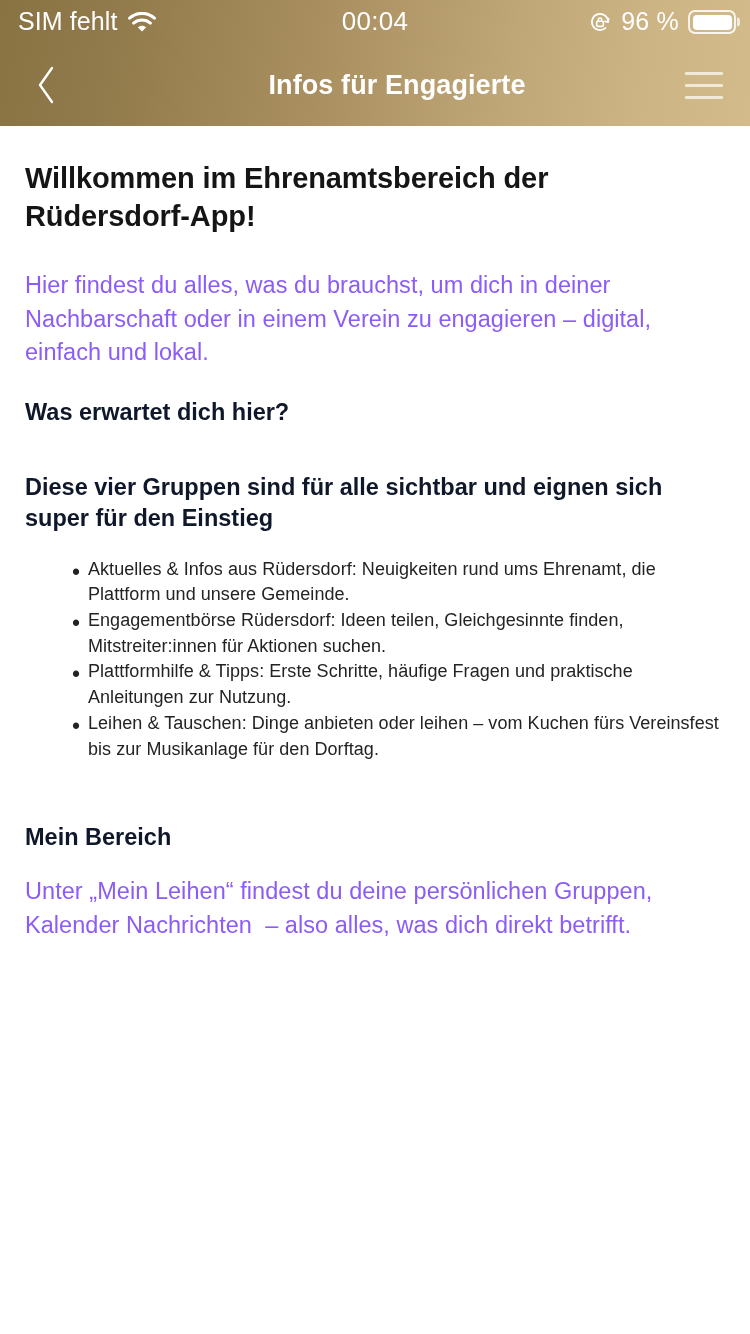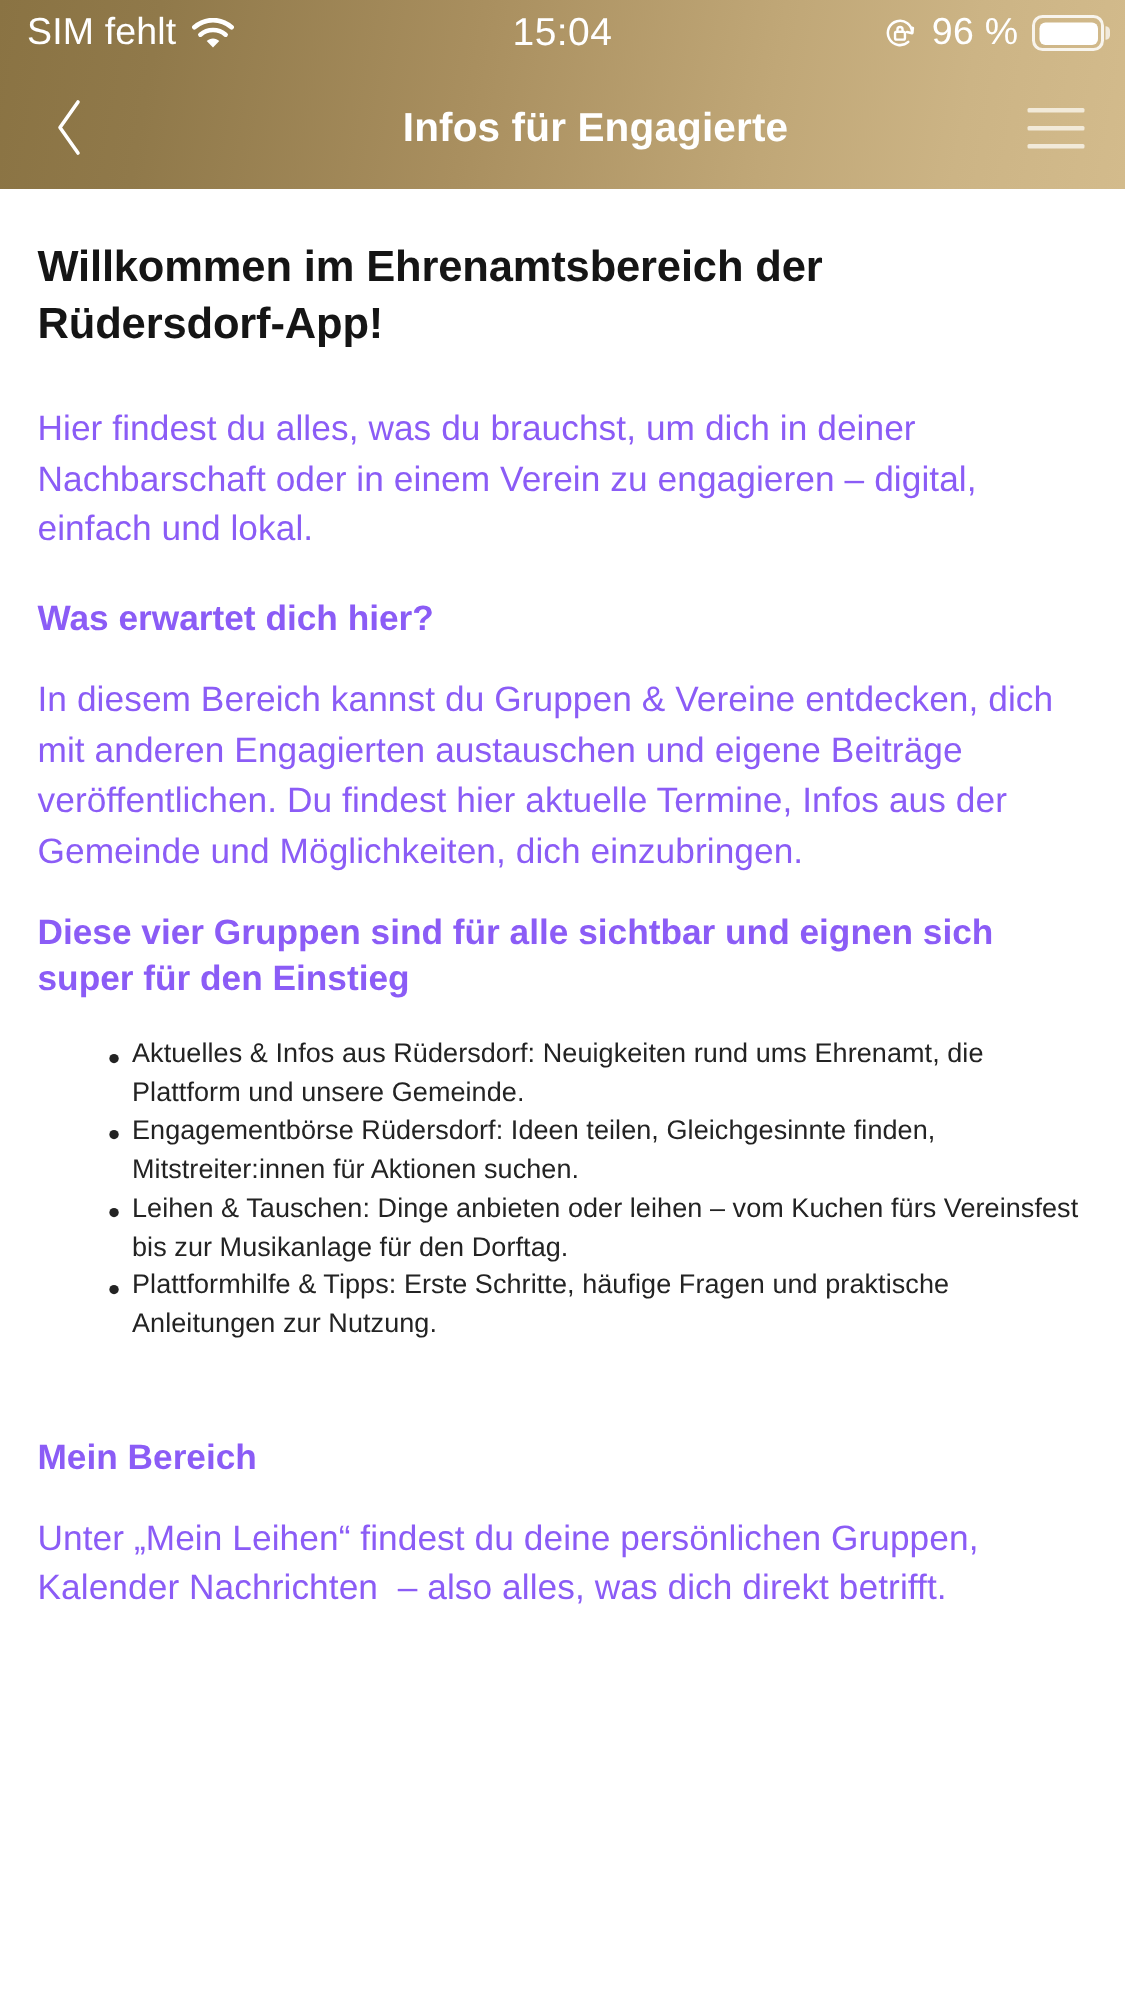--- a/index.html
+++ b/index.html
@@ -201,21 +201,21 @@
     color:#151515;
     letter-spacing:-.1px;
     margin:0 0 6px 0;
     max-width:680px;
   }
 
   .h2 {
     font-size:23.5px;
     font-weight:700;
     line-height:1.32;
-    color:#8b5cf6;
+    color:#0f172a;
     margin:0;
     letter-spacing:0;
   }
 
   .p {
     font-size:23.5px;
     font-weight:400;
     line-height:1.42;
     color:#8b5cf6;
     margin:0;
@@ -266,21 +266,21 @@
         <span>
           <svg class="wifi-icon" viewBox="0 0 28 21" fill="none" aria-hidden="true">
             <path d="M1.6 6.2C5.1 3.1 9.4 1.4 14 1.4s8.9 1.7 12.4 4.8" stroke="#ffffff" stroke-width="3.1" stroke-linecap="round"></path>
             <path d="M5.6 11.1C7.9 9.1 10.8 8 14 8s6.1 1.1 8.4 3.1" stroke="#ffffff" stroke-width="3.1" stroke-linecap="round"></path>
             <path d="M14 19.6l-4.2-4.3c1.2-1 2.6-1.6 4.2-1.6s3 .6 4.2 1.6L14 19.6z" fill="#ffffff"></path>
           </svg>
         </span>
       </div>
 
       <div class="status-center">
-        <span class="status-time">15:04</span>
+        <span class="status-time">00:04</span>
       </div>
 
       <div class="status-right">
         <span>
           <svg class="rotlock-icon" viewBox="0 0 24 24" fill="none" aria-hidden="true">
             <path d="M20.1 11.9a8.1 8.1 0 1 0-2.6 6" stroke="#ffffff" stroke-width="1.7" stroke-linecap="round"></path>
             <path d="M20.6 8.6l-.5 3.5 -3.4-.8" stroke="#ffffff" stroke-width="1.7" stroke-linecap="round" stroke-linejoin="round"></path>
             <rect x="8.7" y="11.2" width="6.6" height="5.2" rx="1.1" stroke="#ffffff" stroke-width="1.6"></rect>
             <path d="M10.3 11.2v-1.5a1.7 1.7 0 0 1 3.4 0v1.5" stroke="#ffffff" stroke-width="1.6" stroke-linecap="round"></path>
           </svg>
@@ -318,33 +318,32 @@
     <div class="sp-28"></div>
 
     <p class="p">Hier findest du alles, was du brauchst, um dich in deiner Nachbarschaft oder in einem Verein zu engagieren – digital, einfach und lokal.</p>
 
     <div class="sp-28"></div>
 
     <h2 class="h2">Was erwartet dich hier?</h2>
 
     <div class="sp-22"></div>
 
-    <p class="p">In diesem Bereich kannst du Gruppen &amp; Vereine entdecken, dich mit anderen Engagierten austauschen und eigene Beiträge veröffentlichen. Du findest hier aktuelle Termine, Infos aus der Gemeinde und Möglichkeiten, dich einzubringen.</p>
 
     <div class="sp-22"></div>
 
     <h2 class="h2">Diese vier Gruppen sind für alle sichtbar und eignen sich super für den Einstieg</h2>
 
     <div class="sp-22"></div>
 
     <ul class="bullets">
       <li>Aktuelles &amp; Infos aus Rüdersdorf: Neuigkeiten rund ums Ehrenamt, die Plattform und unsere Gemeinde.</li>
       <li>Engagementbörse Rüdersdorf: Ideen teilen, Gleichgesinnte finden, Mitstreiter:innen für Aktionen suchen.</li>
+      <li>Plattformhilfe &amp; Tipps: Erste Schritte, häufige Fragen und praktische Anleitungen zur Nutzung.</li>
       <li>Leihen &amp; Tauschen: Dinge anbieten oder leihen – vom Kuchen fürs Vereinsfest bis zur Musikanlage für den Dorftag.</li>
-      <li>Plattformhilfe &amp; Tipps: Erste Schritte, häufige Fragen und praktische Anleitungen zur Nutzung.</li>
     </ul>
 
     <div class="sp-60"></div>
 
     <h2 class="h2">Mein Bereich</h2>
 
     <div class="sp-22"></div>
 
     <p class="p nowrap-pre">Unter „Mein Leihen“ findest du deine persönlichen Gruppen, Kalender Nachrichten  – also alles, was dich direkt betrifft.</p>
 

